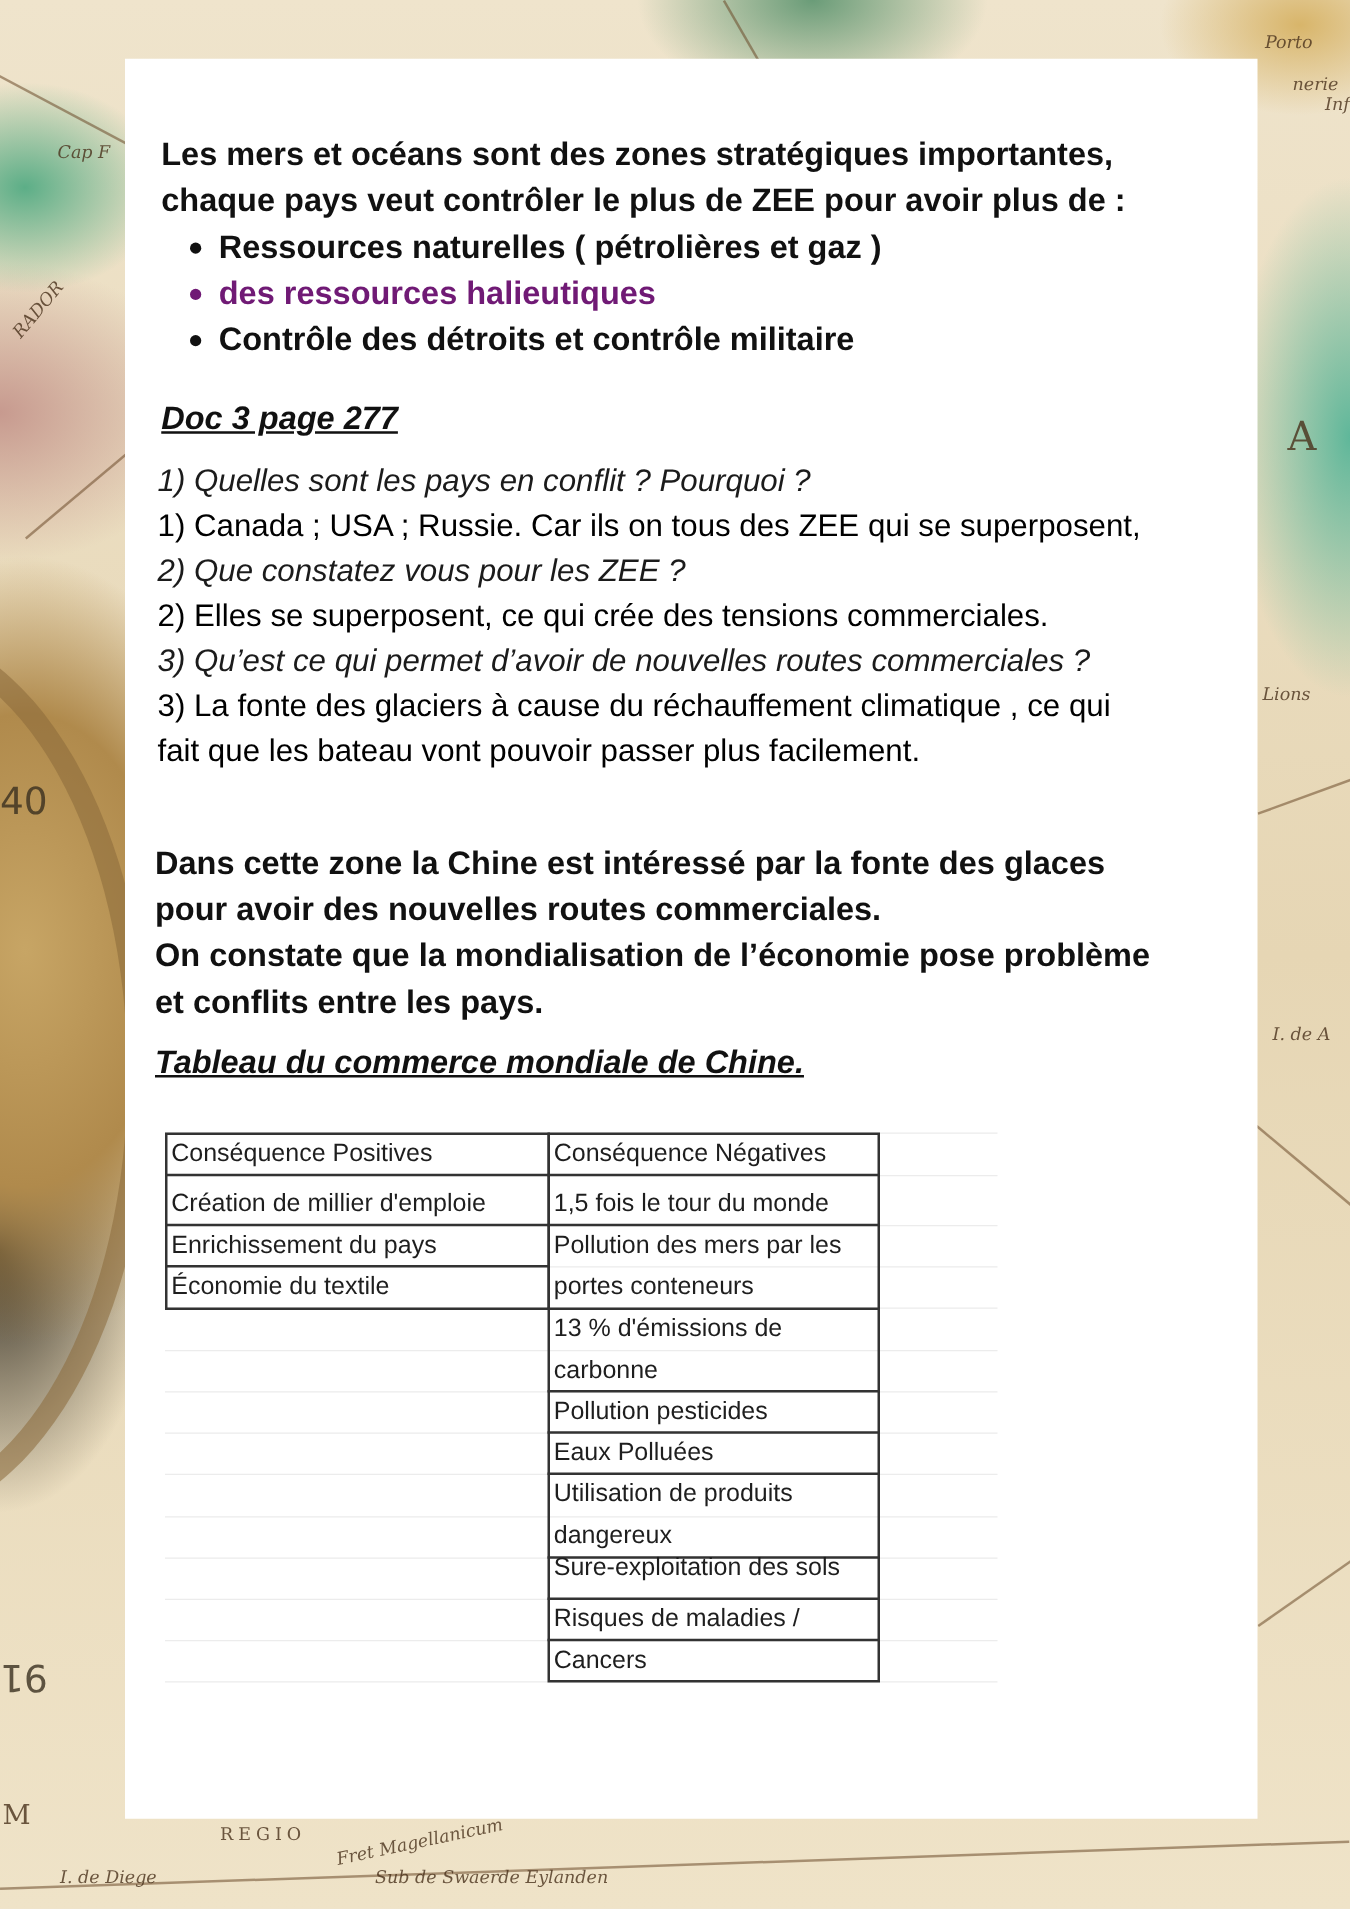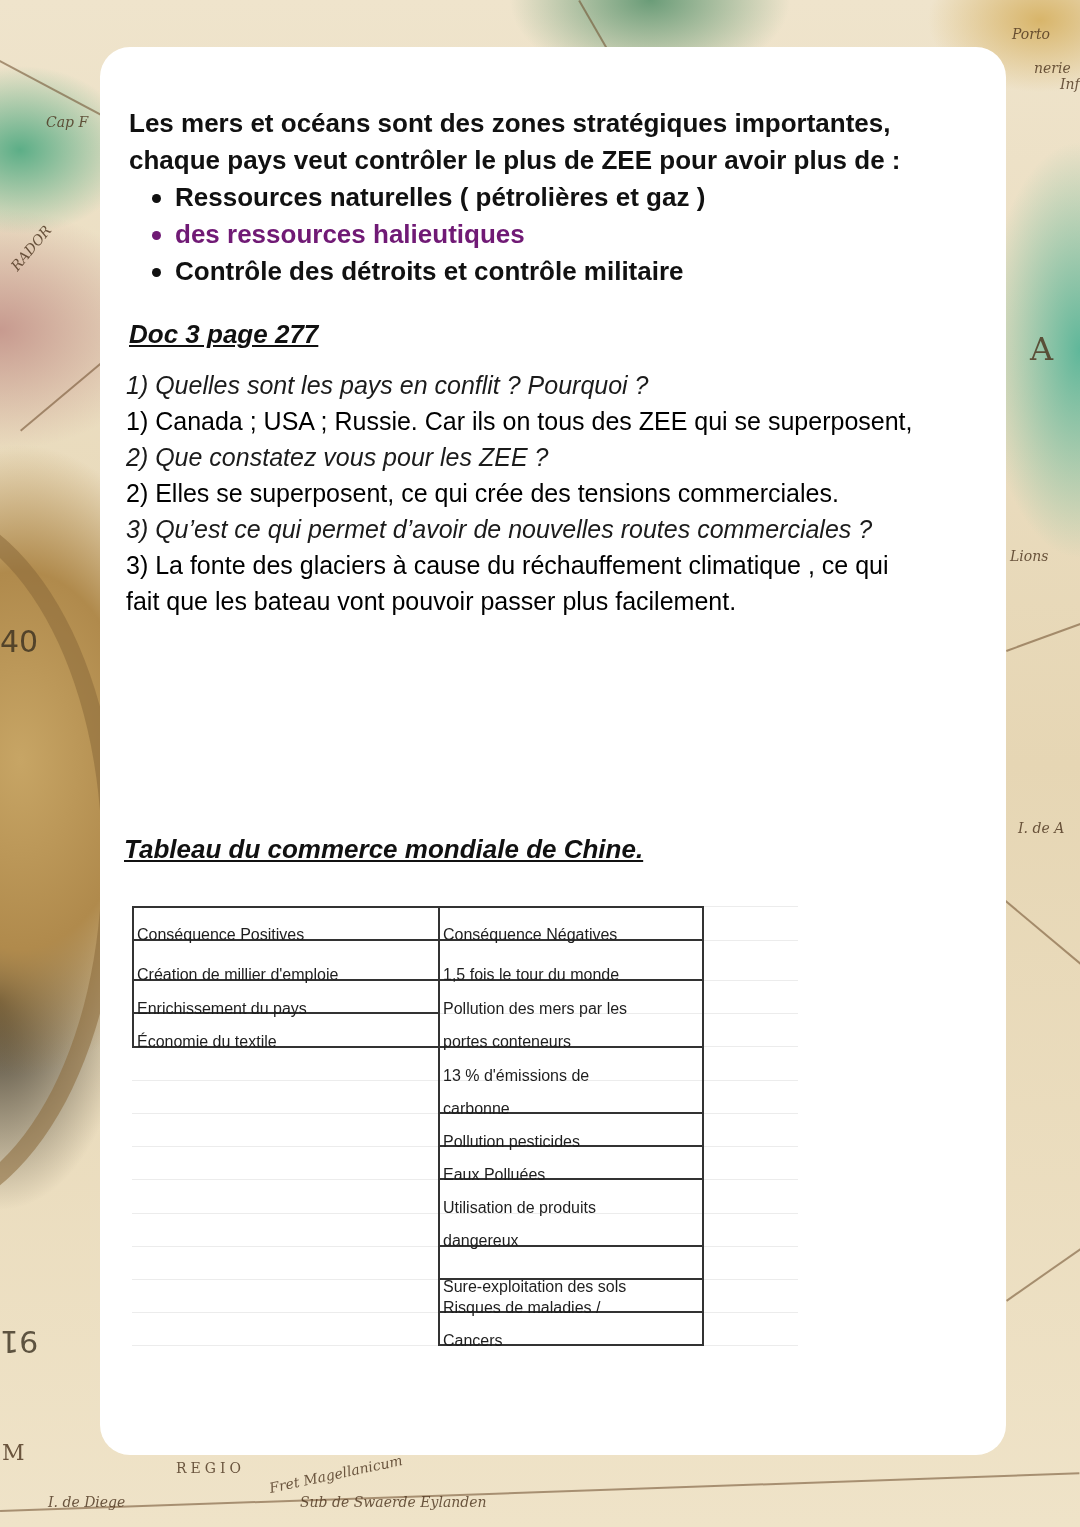--- a/index.html
+++ b/index.html
@@ -33,21 +33,20 @@
     }
     .compass-num {
       position: absolute; font-family: "DejaVu Sans", sans-serif; color: #3a3020;
       font-size: 30px; opacity: .8; margin-top: 32px;
     }
 
     
     .page {
       position: absolute; left: 100px; top: 47px; width: 906px; height: 1408px;
       background: #ffffff;
-      border-radius: 30px;
     }
     .intro {
       position: absolute; left: 29px; top: 58px; width: 860px;
       font-family: "Liberation Sans", sans-serif; font-weight: bold;
       font-size: 26px; line-height: 37px; color: #111;
     }
     .intro ul { list-style: none; margin-left: 21px; }
     .intro li { position: relative; padding-left: 25px; }
     .intro li::before {
       content: ""; position: absolute; left: 2px; top: 15px;
@@ -76,22 +75,22 @@
       position: absolute; left: 24px; top: 787px;
       font-family: "Liberation Sans", sans-serif; font-weight: bold; font-style: italic;
       font-size: 26px; text-decoration: underline; color: #111;
     }
 
     
     .sheet { position: absolute; left: 32px; top: 859px; width: 666px; }
     .grid-line { position: absolute; left: 0; width: 666px; height: 1px; background: #ececec; }
     .cell {
       position: absolute; font-family: "Liberation Sans", sans-serif;
-      font-size: 16px; color: #1e1e1e; padding-left: 5px;
-      white-space: nowrap; overflow: hidden; display: flex; align-items: center; margin-top: 12px;
+      font-size: 20px; color: #1e1e1e; padding-left: 5px;
+      white-space: nowrap; overflow: hidden; display: flex; align-items: center;
     }
     .box { position: absolute; border: 2px solid #333; }
     .hline { position: absolute; height: 2px; background: #333; }
   </style>
 </head>
 <body>
 
 <div class="bg">
   <div class="compass-ring"></div>
   <div class="bg-line" style="left:0;top:60px;width:400px;transform:rotate(28deg)"></div>
@@ -136,20 +135,26 @@
   <div class="qa">
     <div class="q">1) Quelles sont les pays en conflit ? Pourquoi ?</div>
     <div class="a">1) Canada ; USA ; Russie. Car ils on tous des ZEE qui se superposent,</div>
     <div class="q">2) Que constatez vous pour les ZEE ?</div>
     <div class="a">2) Elles se superposent, ce qui crée des tensions commerciales.</div>
     <div class="q">3) Qu’est ce qui permet d’avoir de nouvelles routes commerciales ?</div>
     <div class="a">3) La fonte des glaciers à cause du réchauffement climatique , ce qui</div>
     <div class="a">fait que les bateau vont pouvoir passer plus facilement.</div>
   </div>
 
+  <div class="conclusion">
+    <div>Dans cette zone la Chine est intéressé par la fonte des glaces</div>
+    <div>pour avoir des nouvelles routes commerciales.</div>
+    <div>On constate que la mondialisation de l’économie pose problème</div>
+    <div>et conflits entre les pays.</div>
+  </div>
 
   <div class="table-title">Tableau du commerce mondiale de Chine.</div>
 
   <div class="sheet">
 
     <div class="grid-line" style="top:0"></div>
     <div class="grid-line" style="top:34px"></div>
     <div class="grid-line" style="top:74px"></div>
     <div class="grid-line" style="top:107px"></div>
     <div class="grid-line" style="top:140px"></div>
@@ -188,17 +193,17 @@
 
     <div class="cell" style="left:306px;top:40px;width:265px;height:34px">1,5 fois le tour du monde</div>
     <div class="cell" style="left:306px;top:74px;width:265px;height:33px">Pollution des mers par les</div>
     <div class="cell" style="left:306px;top:107px;width:265px;height:33px">portes conteneurs</div>
     <div class="cell" style="left:306px;top:141px;width:265px;height:33px">13 % d'émissions de</div>
     <div class="cell" style="left:306px;top:174px;width:265px;height:33px">carbonne</div>
     <div class="cell" style="left:306px;top:207px;width:265px;height:33px">Pollution pesticides</div>
     <div class="cell" style="left:306px;top:240px;width:265px;height:33px">Eaux Polluées</div>
     <div class="cell" style="left:306px;top:273px;width:238px;height:33px">Utilisation  de produits</div>
     <div class="cell" style="left:306px;top:306px;width:265px;height:33px">dangereux</div>
-    <div class="cell" style="left:306px;top:352px;width:319px;height:33px">Sure-exploitation des sols</div>
+    <div class="cell" style="left:306px;top:332px;width:319px;height:33px">Sure-exploitation des sols</div>
     <div class="cell" style="left:306px;top:373px;width:265px;height:33px">Risques de maladies /</div>
     <div class="cell" style="left:306px;top:406px;width:265px;height:33px">Cancers</div>
   </div>
 </div>
 
 </body></html>

